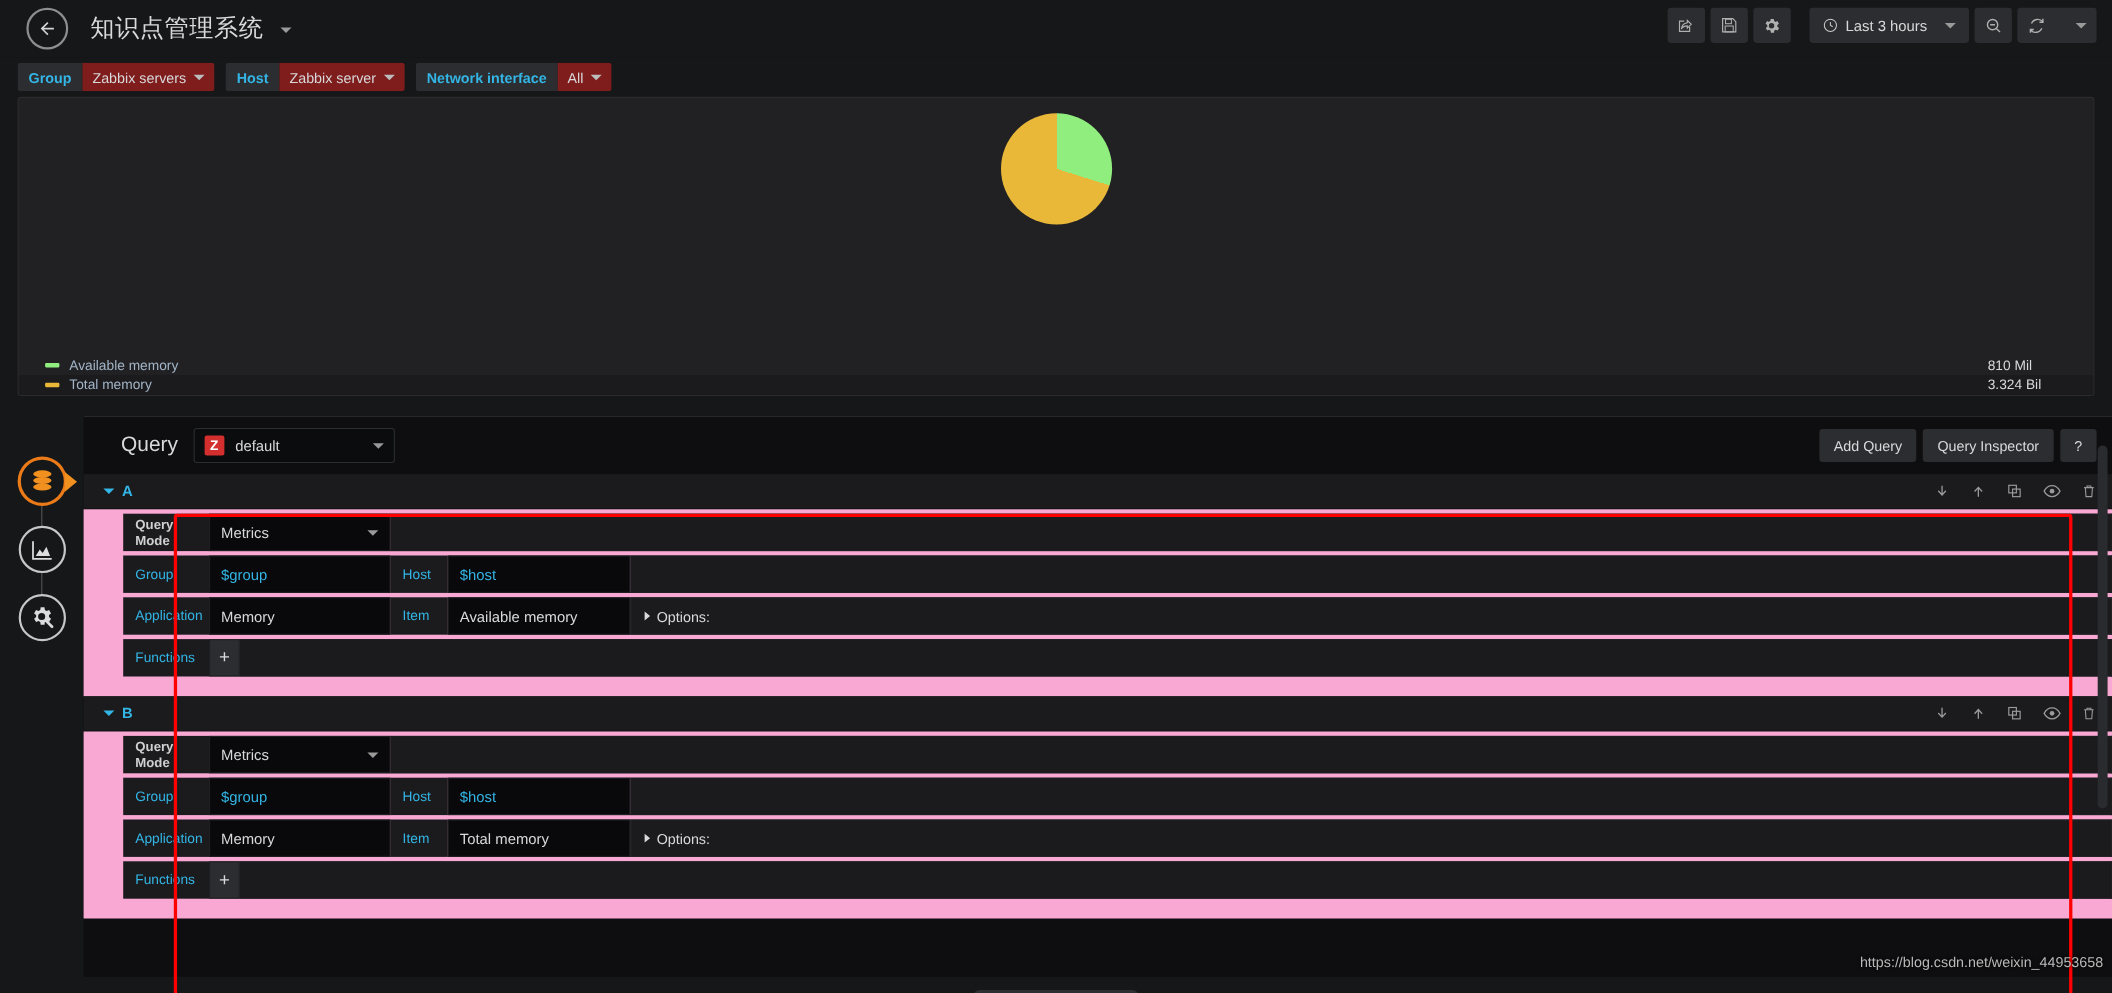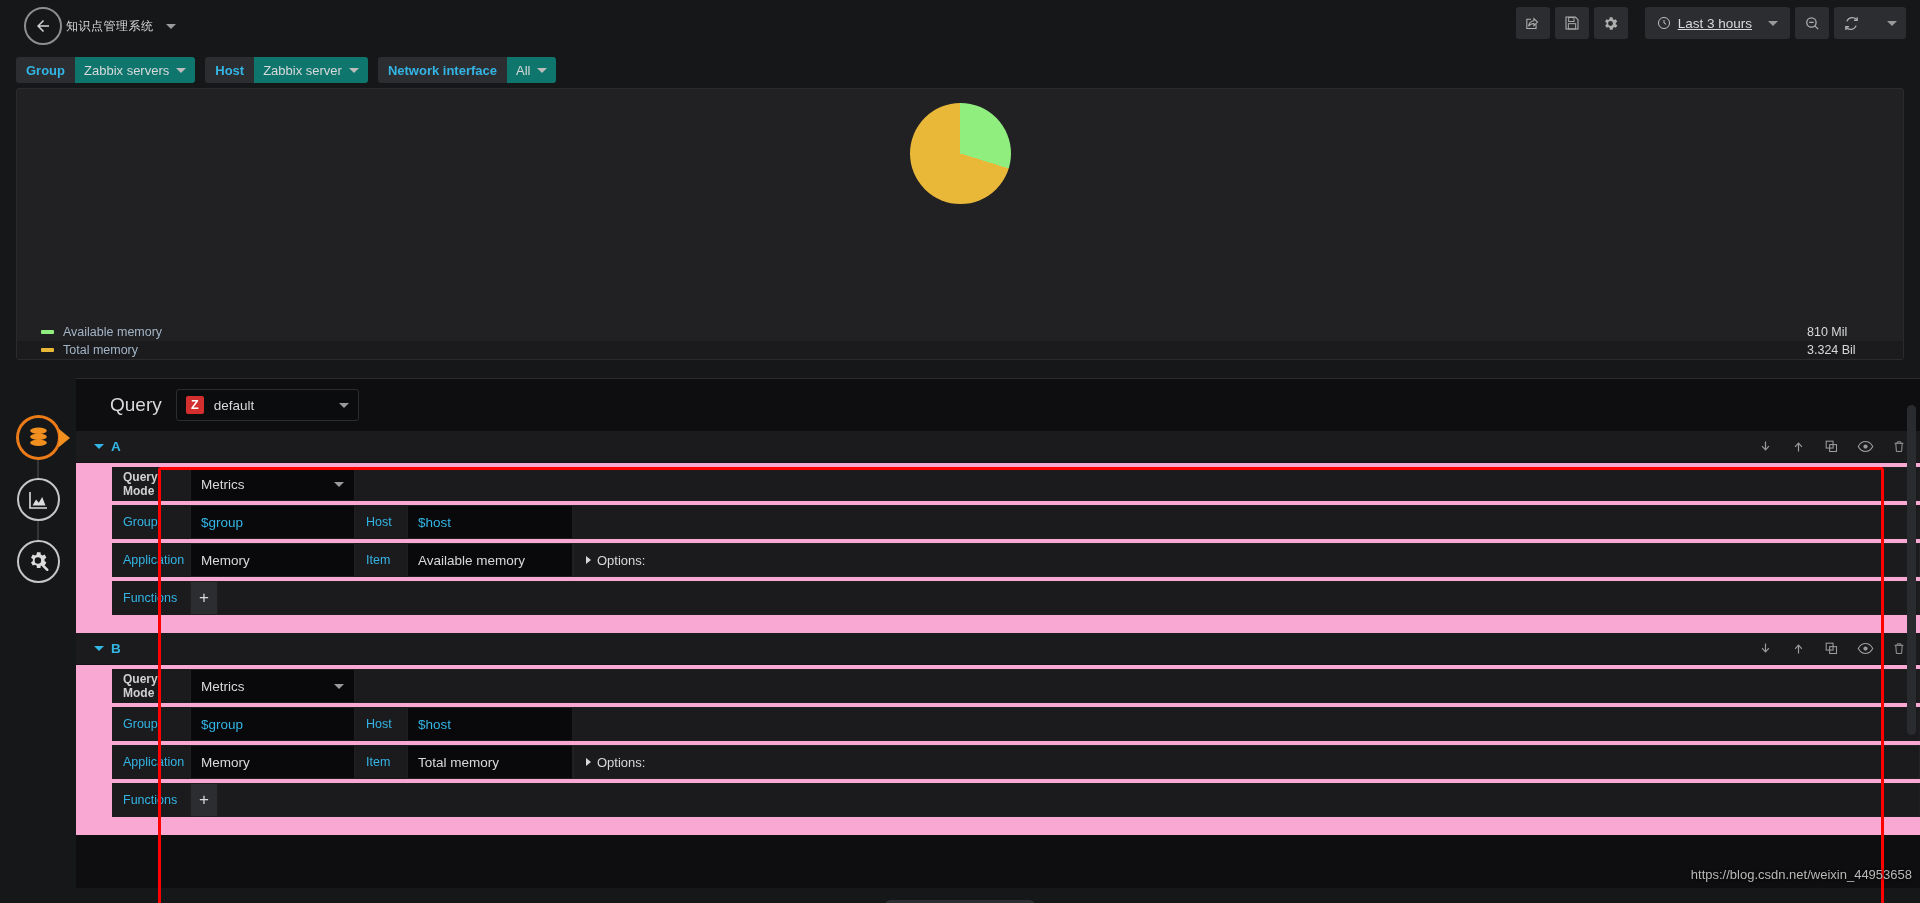--- a/index.html
+++ b/index.html
@@ -16,31 +16,31 @@
     display: flex; align-items: center; padding: 0 16px;
     position: relative;
   }
   .back-btn {
     width: 38px; height: 38px; border-radius: 50%;
     border: 2px solid #8e8e8e; display: flex;
     align-items: center; justify-content: center;
     margin-left: 8px; cursor: pointer; flex: 0 0 auto;
   }
   .dash-title {
-    font-size: 12px; color: #d8d9da; margin-left: 4px;
+    font-size: 22px; color: #d8d9da; margin-left: 20px;
     letter-spacing: .5px; white-space: nowrap;
   }
   .caret-sm {
     display: inline-block; width: 0; height: 0;
     border-left: 5px solid transparent; border-right: 5px solid transparent;
     border-top: 5px solid #9a9a9a; margin-left: 9px; vertical-align: middle;
   }
   .topnav-right {
     position: absolute; right: 14px; top: 7px;
-    display: flex; align-items: center; gap: 5px; text-decoration: underline;
+    display: flex; align-items: center; gap: 5px;
   }
   .tb-btn {
     height: 32px; min-width: 34px; background: #2c2d30;
     border: none; border-radius: 3px;
     display: flex; align-items: center; justify-content: center;
     color: #b0b0b0; cursor: pointer; padding: 0 8px;
   }
   .tb-range {
     height: 32px; background: #2c2d30; border-radius: 3px;
     display: flex; align-items: center; gap: 7px;
@@ -59,21 +59,21 @@
   }
   .var {
     display: flex; height: 26px; border-radius: 3px; overflow: hidden;
     font-size: 13px; align-items: stretch;
   }
   .var-label {
     background: #2c2d30; color: #33b5e5; padding: 0 10px;
     display: flex; align-items: center; font-weight: bold; white-space: nowrap;
   }
   .var-value {
-    background: #0f766e; color: #d8d9da; padding: 0 9px;
+    background: #7f1d1d; color: #d8d9da; padding: 0 9px;
     display: flex; align-items: center; gap: 7px; cursor: pointer; white-space: nowrap;
   }
   .var-value .caret-sm { margin-left: 0; border-top-color: #bcbcbc; }
   
   .panel-wrap { padding: 0 16px; }
   .panel {
     background: #212124; border: 1px solid #2b2b2f; border-radius: 3px;
     height: 272px; position: relative; overflow: hidden;
   }
   .panel-title {
@@ -379,20 +379,25 @@
 
   <div class="editor-body">
 
     <div class="query-head">
       <div class="query-head-label">Query</div>
       <div class="ds-picker">
         <span class="ds-icon">Z</span>
         <span>default</span>
         <span class="caret-sm"></span>
       </div>
+      <div class="query-head-right">
+        <button class="qh-btn">Add Query</button>
+        <button class="qh-btn">Query Inspector</button>
+        <button class="qh-btn">?</button>
+      </div>
     </div>
 
     <div class="q-row">
       <div class="q-header">
         <span class="tri"></span>
         <span class="q-letter">A</span>
         <span class="q-actions">
           <span class="ic">
             <svg width="15" height="15" viewBox="0 0 24 24">
                 <path d="M12 4v13M6.5 11.5L12 17.5l5.5-6" stroke="#9a9a9a" stroke-width="1.9" fill="none"></path>

